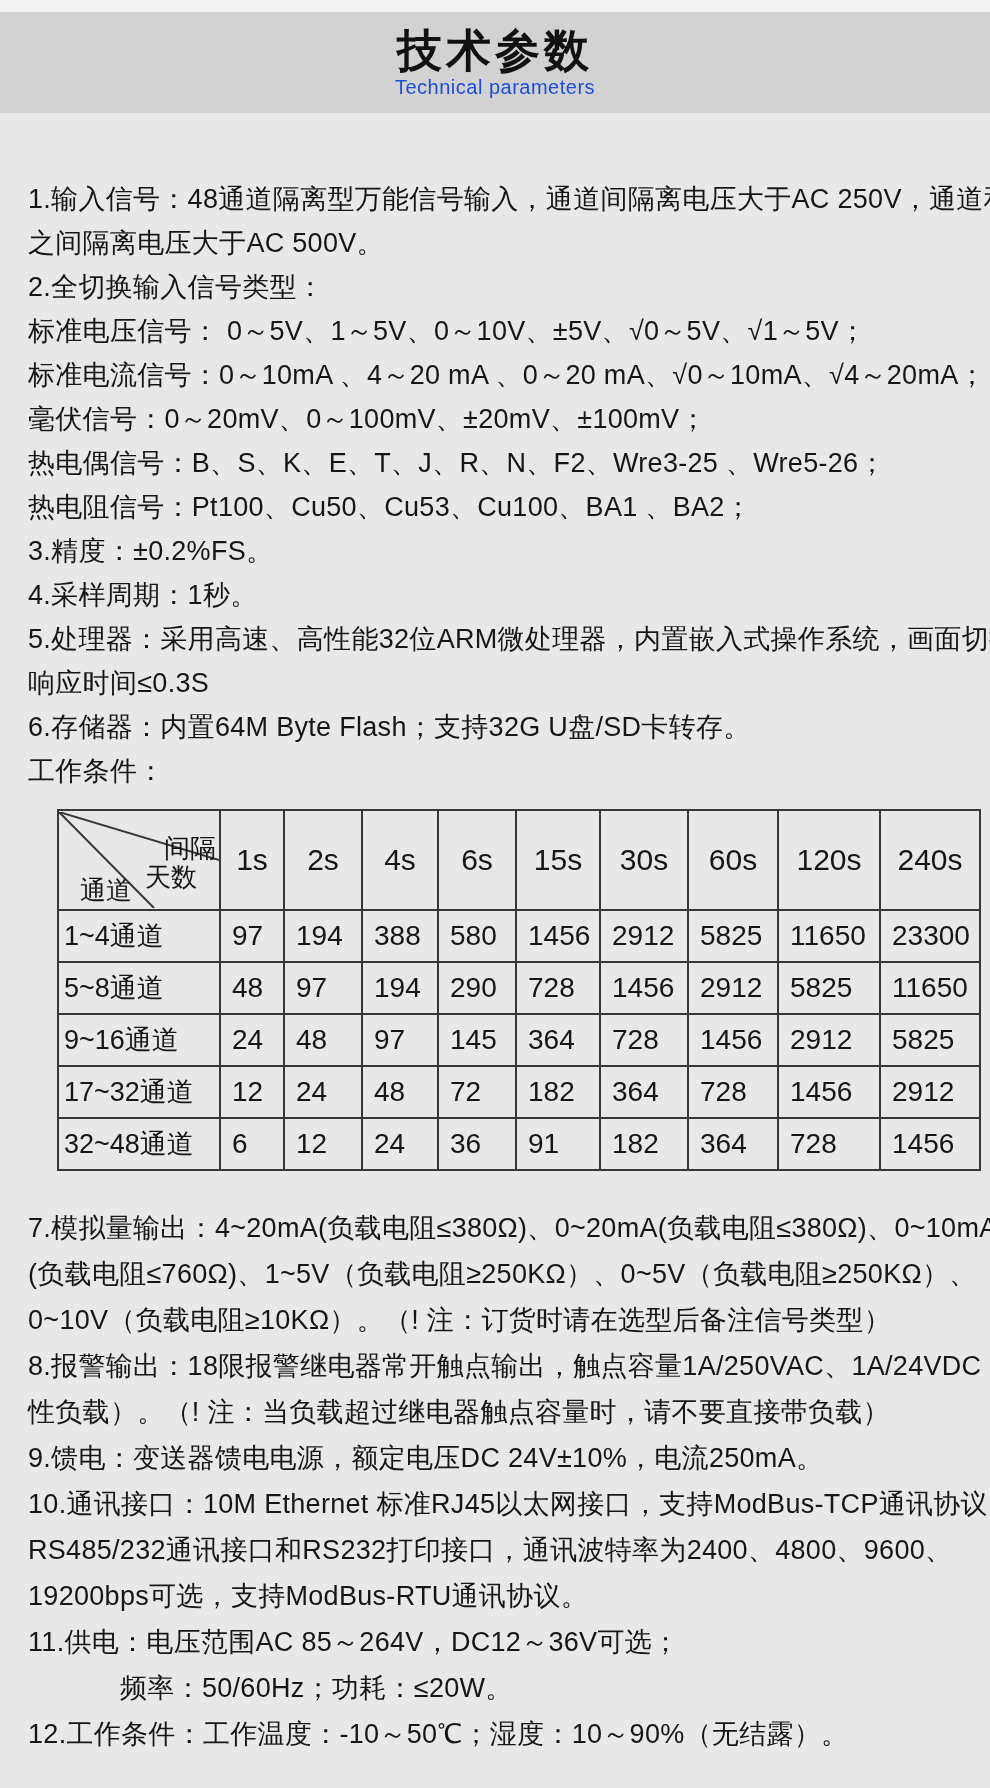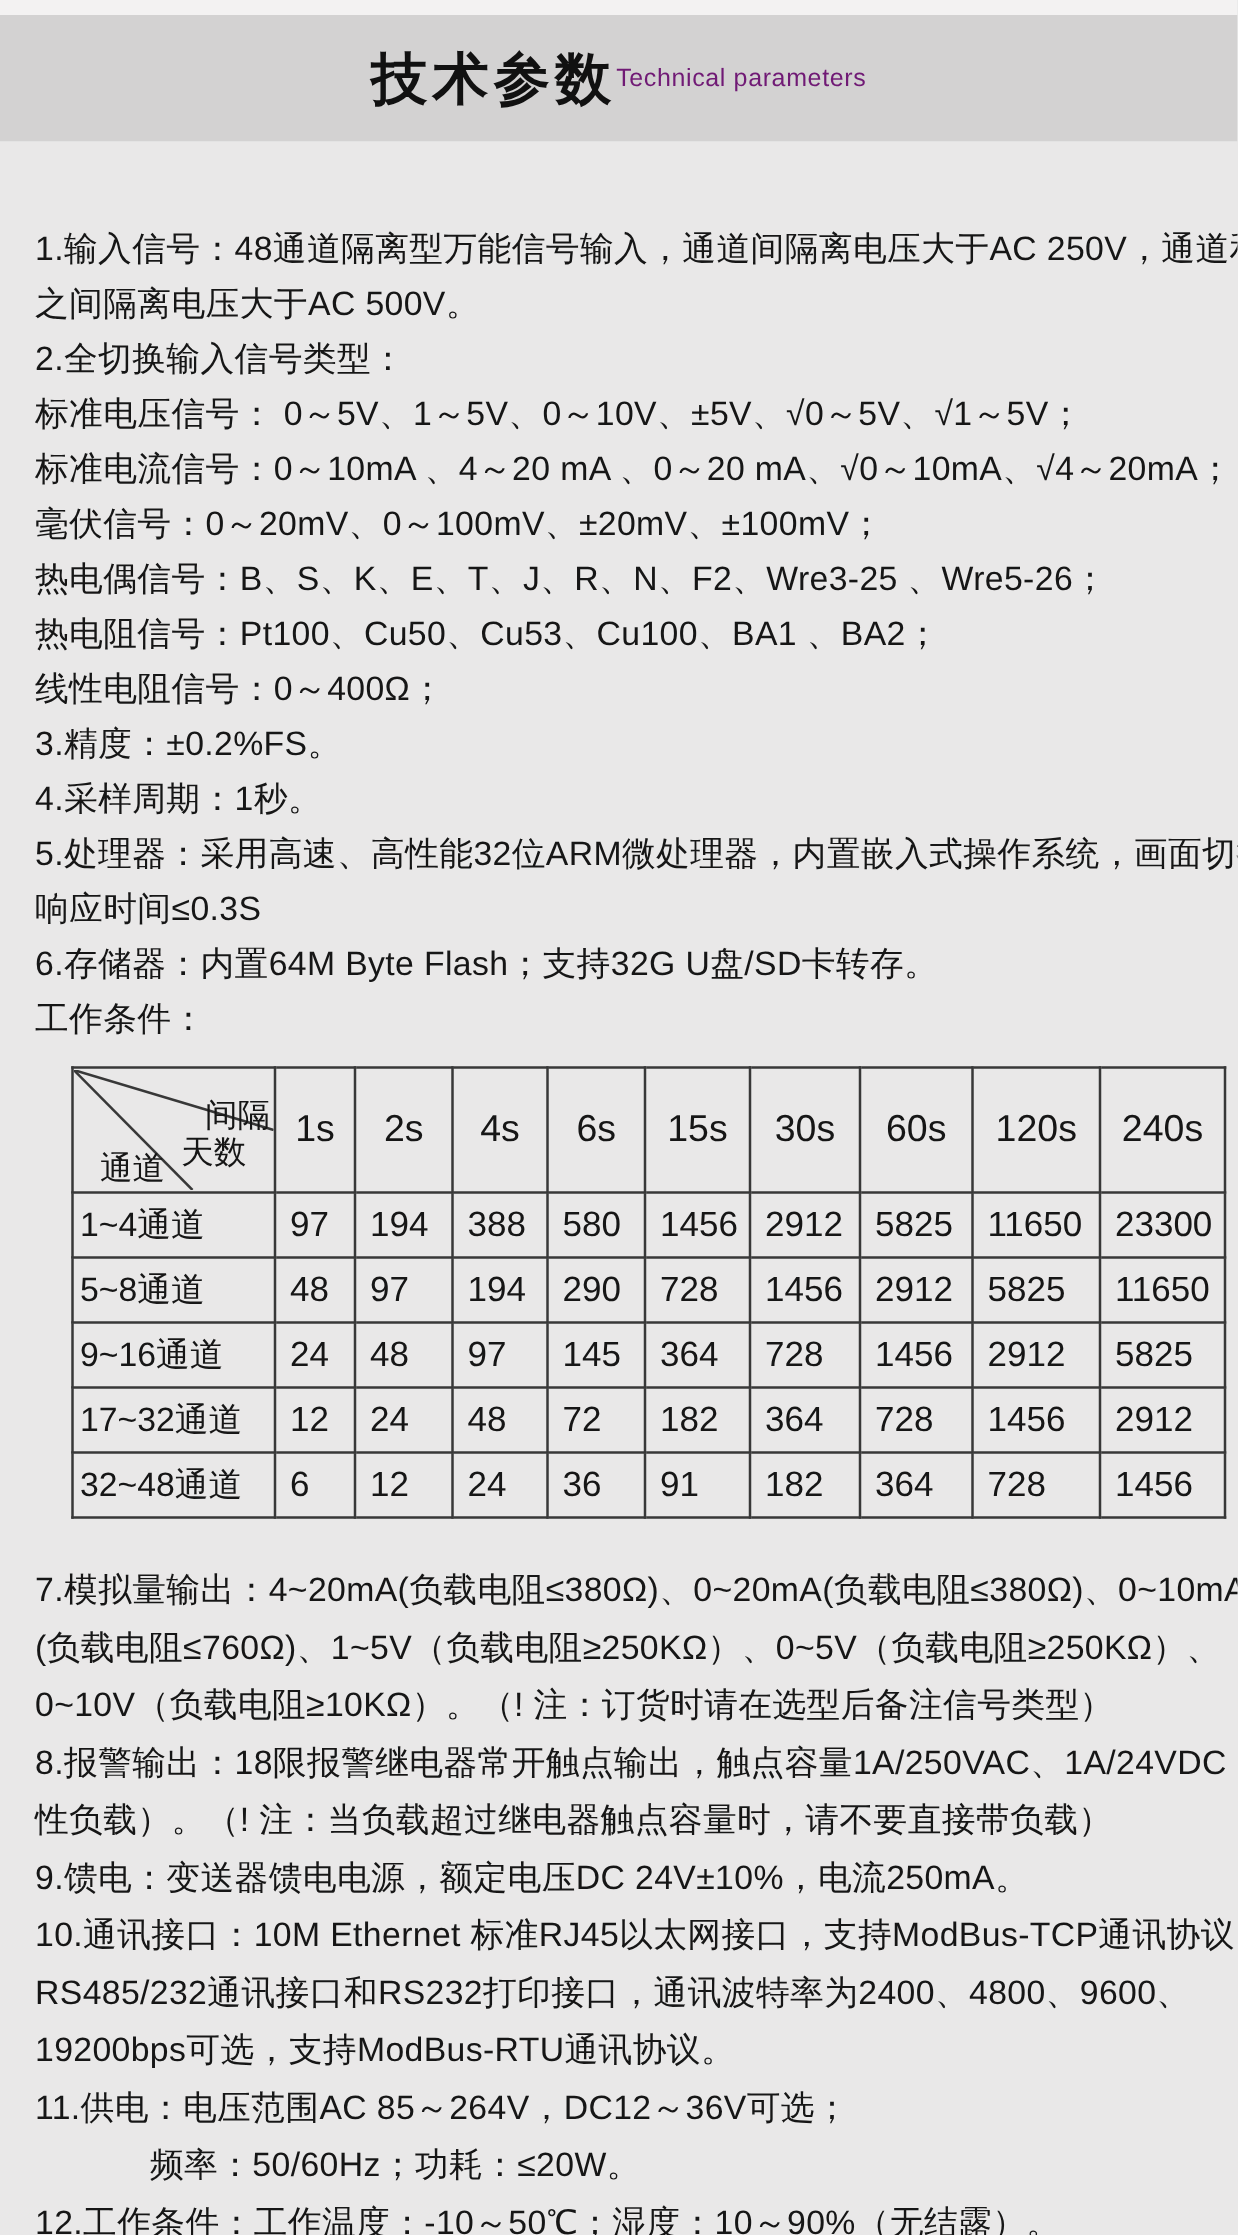--- a/index.html
+++ b/index.html
@@ -6,27 +6,27 @@
   body {
     width: 990px; height: 1788px;
     background: #e9e8e8;
     color: #161616;
     font-family: "Liberation Sans", sans-serif;
     overflow: hidden;
   }
   .top-strip { height: 12px; background: #f3f2f2; }
   .band {
     height: 101px; background: #d3d2d2;
-    display: flex; flex-direction: row; align-items: center; justify-content: center; text-align: right;
+    display: flex; flex-direction: column; align-items: center; justify-content: center; text-align: right;
   }
   .band .title {
     font-size: 45px; font-weight: 700; letter-spacing: 4px; line-height: 48px; color: #111;
   }
   .band .subtitle {
-    font-size: 20px; color: #701a75; letter-spacing: 0.5px; line-height: 22px; margin-top: 1px;
+    font-size: 20px; color: #1d4ed8; letter-spacing: 0.5px; line-height: 22px; margin-top: 1px;
   }
   .content { padding: 64px 20px 0 28px; }
   .spec {
     margin: 0; font-size: 27px; line-height: 44px;
     white-space: nowrap; letter-spacing: 0.3px;
   }
   .bottom .spec { line-height: 46px; }
   .spec.indent { padding-left: 92px; }
 
   table.record {
@@ -75,21 +75,20 @@
 
   <div>
       <p class="spec">1.输入信号：48通道隔离型万能信号输入，通道间隔离电压大于AC 250V，通道和地</p>
       <p class="spec">之间隔离电压大于AC 500V。</p>
       <p class="spec">2.全切换输入信号类型：</p>
       <p class="spec">标准电压信号： 0～5V、1～5V、0～10V、±5V、√0～5V、√1～5V；</p>
       <p class="spec">标准电流信号：0～10mA 、4～20 mA 、0～20 mA、√0～10mA、√4～20mA；</p>
       <p class="spec">毫伏信号：0～20mV、0～100mV、±20mV、±100mV；</p>
       <p class="spec">热电偶信号：B、S、K、E、T、J、R、N、F2、Wre3-25 、Wre5-26；</p>
       <p class="spec">热电阻信号：Pt100、Cu50、Cu53、Cu100、BA1 、BA2；</p>
-      <p class="spec">线性电阻信号：0～400Ω；</p>
       <p class="spec">3.精度：±0.2%FS。</p>
       <p class="spec">4.采样周期：1秒。</p>
       <p class="spec">5.处理器：采用高速、高性能32位ARM微处理器，内置嵌入式操作系统，画面切换</p>
       <p class="spec">响应时间≤0.3S</p>
       <p class="spec">6.存储器：内置64M Byte Flash；支持32G U盘/SD卡转存。</p>
       <p class="spec">工作条件：</p>
     </div>
 
   <table class="record">
     <thead>

